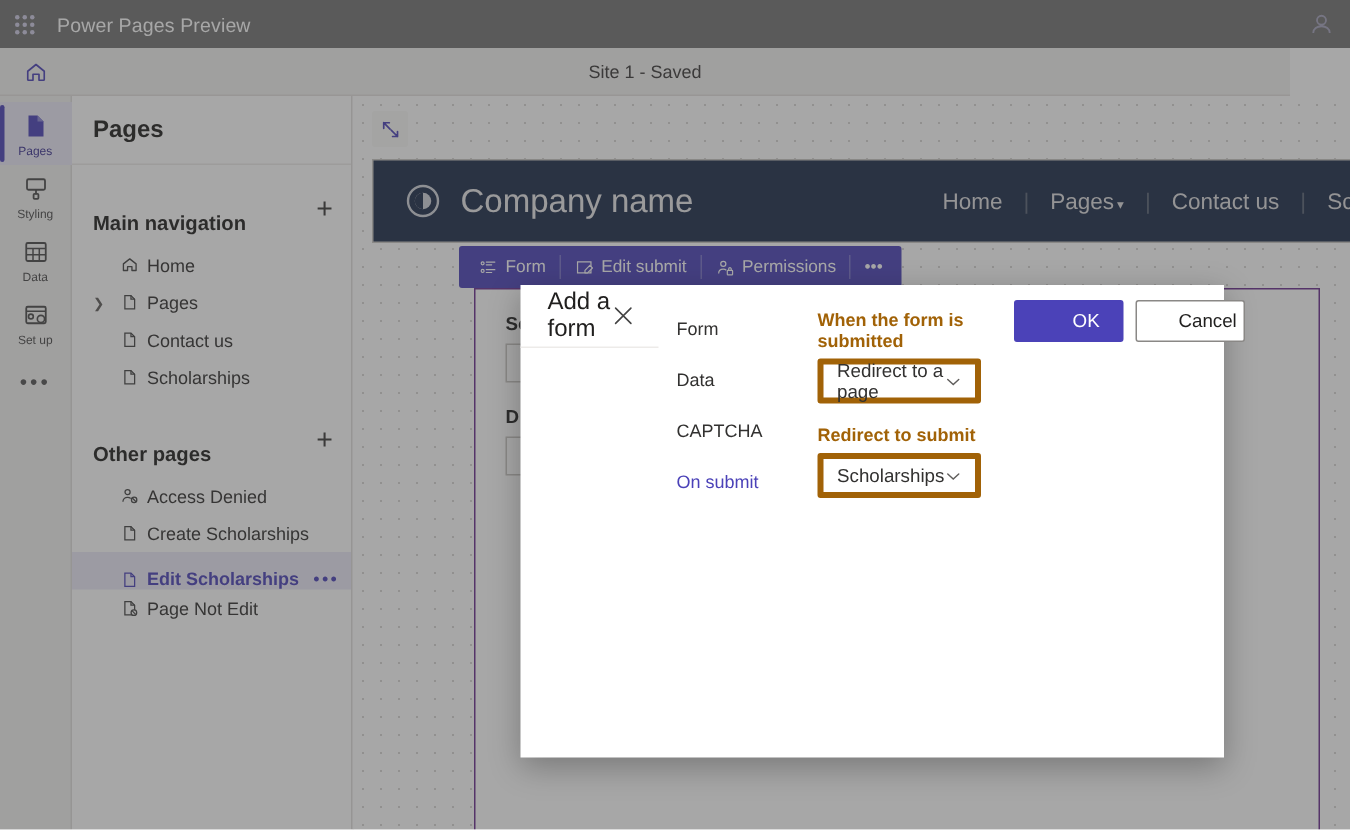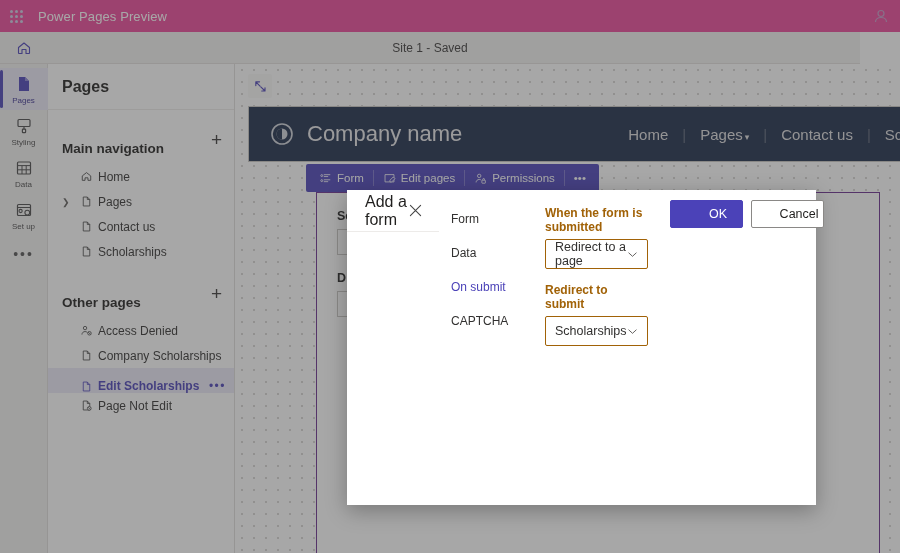--- a/index.html
+++ b/index.html
@@ -7,21 +7,21 @@
     width: 900px; height: 553px;
     overflow: hidden;
     font-family: "Liberation Sans", sans-serif;
     background: #ffffff;
   }
   .app { position: relative; width: 900px; height: 553px; }
 
   
   .topbar {
     position: absolute; top: 0; left: 0; width: 900px; height: 32px;
-    background: #ec4899; display: flex; align-items: center;
+    background: #737373; display: flex; align-items: center;
   }
   .waffle {
     width: 32px; height: 32px; display: flex; align-items: center; justify-content: center;
   }
   .waffle-grid {
     display: grid; grid-template-columns: repeat(3, 3px); grid-template-rows: repeat(3, 3px);
     gap: 2px;
   }
   .waffle-grid i { display: block; width: 3px; height: 3px; background: #cfcde6; border-radius: 50%; }
   .topbar-title {
@@ -156,21 +156,21 @@
   .dlg-body { flex: 1; display: flex; padding: 16px 0 0 0; }
   .dlg-tabs { width: 106px; padding-left: 12px; }
   .dlg-tab {
     font-size: 12px; color: #323130; height: 26px; display: flex; align-items: center;
     margin-bottom: 8px; cursor: pointer;
   }
   .dlg-tab.active { color: #4b42b8; }
   .dlg-fields { flex: 1; padding-right: 22px; }
   .fld-label { font-size: 12px; font-weight: 600; color: #a16207; margin-bottom: 5px; }
   .select {
-    height: 30px; border: 1px solid #a16207; border-radius: 2px; background: #fff;
+    height: 30px; border: 4px solid #a16207; border-radius: 2px; background: #fff;
     display: flex; align-items: center; padding: 0 9px; font-size: 12.5px; color: #323130;
     margin-bottom: 14px; cursor: pointer;
   }
   .select .val { flex: 1; }
   .select .cv { color: #605e5c; font-size: 10px; }
   .dlg-foot {
     height: 54px; display: flex; align-items: center; justify-content: flex-end;
     gap: 8px; padding: 0 18px 6px 0;
   }
   .btn {
@@ -341,21 +341,21 @@
       </li>
 
       <li class="navrow">
         <span class="chev empty">›</span>
         <span class="ico">
           <svg width="13" height="13" viewBox="0 0 16 16">
             <path d="M4 2.5h5l3 3v8H4z" fill="none" stroke="#444" stroke-width="1.05"></path>
             <path d="M9 2.5v3h3" fill="none" stroke="#444" stroke-width="1.05"></path>
           </svg>
         </span>
-        <span class="txt">Company Scholarships</span>
+        <span class="txt">Create Scholarships</span>
       </li>
 
       <li class="navrow selected">
         <span class="chev empty">›</span>
         <span class="ico">
           <svg width="13" height="13" viewBox="0 0 16 16">
             <path d="M4 2.5h5l3 3v8H4z" fill="none" stroke="#4b42b8" stroke-width="1.05"></path>
             <path d="M9 2.5v3h3" fill="none" stroke="#4b42b8" stroke-width="1.05"></path>
           </svg>
         </span>
@@ -421,21 +421,21 @@
         <span>Form</span>
       </div>
       <div class="tb-sep"></div>
       <div class="tb-item">
         <span>
           <svg width="13" height="13" viewBox="0 0 16 16">
             <path d="M2.5 3.2h11v9h-11z" fill="none" stroke="#fff" stroke-width="1"></path>
             <path d="M12.6 6.1l2.1 2.1-4 4h-2.1v-2.1z" fill="#4b42b8" stroke="#fff" stroke-width="1" stroke-linejoin="round"></path>
           </svg>
         </span>
-        <span>Edit pages</span>
+        <span>Edit submit</span>
       </div>
       <div class="tb-sep"></div>
       <div class="tb-item">
         <span>
           <svg width="13" height="13" viewBox="0 0 16 16">
             <circle cx="6.4" cy="4.8" r="2.1" fill="none" stroke="#fff" stroke-width="1"></circle>
             <path d="M2.6 12.8c0-2.2 1.7-3.6 3.8-3.6 1 0 1.9.3 2.5.8" fill="none" stroke="#fff" stroke-width="1"></path>
             <rect x="9.7" y="10.1" width="4.3" height="3.7" rx=".5" fill="none" stroke="#fff" stroke-width="1"></rect>
             <path d="M10.8 10.1V9a1.05 1.05 0 012.1 0v1.1" fill="none" stroke="#fff" stroke-width="1"></path>
           </svg>
@@ -465,22 +465,22 @@
         <svg width="13" height="13" viewBox="0 0 14 14">
           <path d="M1.5 1.5l11 11M12.5 1.5l-11 11" stroke="#444" stroke-width="1.15" stroke-linecap="round"></path>
         </svg>
       </div>
     </div>
 
     <div class="dlg-body">
       <div class="dlg-tabs">
         <div class="dlg-tab">Form</div>
         <div class="dlg-tab">Data</div>
+        <div class="dlg-tab">CAPTCHA</div>
         <div class="dlg-tab active">On submit</div>
-        <div class="dlg-tab">CAPTCHA</div>
       </div>
 
       <div class="dlg-fields">
         <div class="fld-label">When the form is submitted</div>
         <div class="select">
           <span class="val">Redirect to a page</span>
           <span class="cv">
             <svg width="11" height="11" viewBox="0 0 12 12">
               <path d="M2 4.3L6 8l4-3.7" fill="none" stroke="#605e5c" stroke-width="1.05" stroke-linecap="round"></path>
             </svg>

